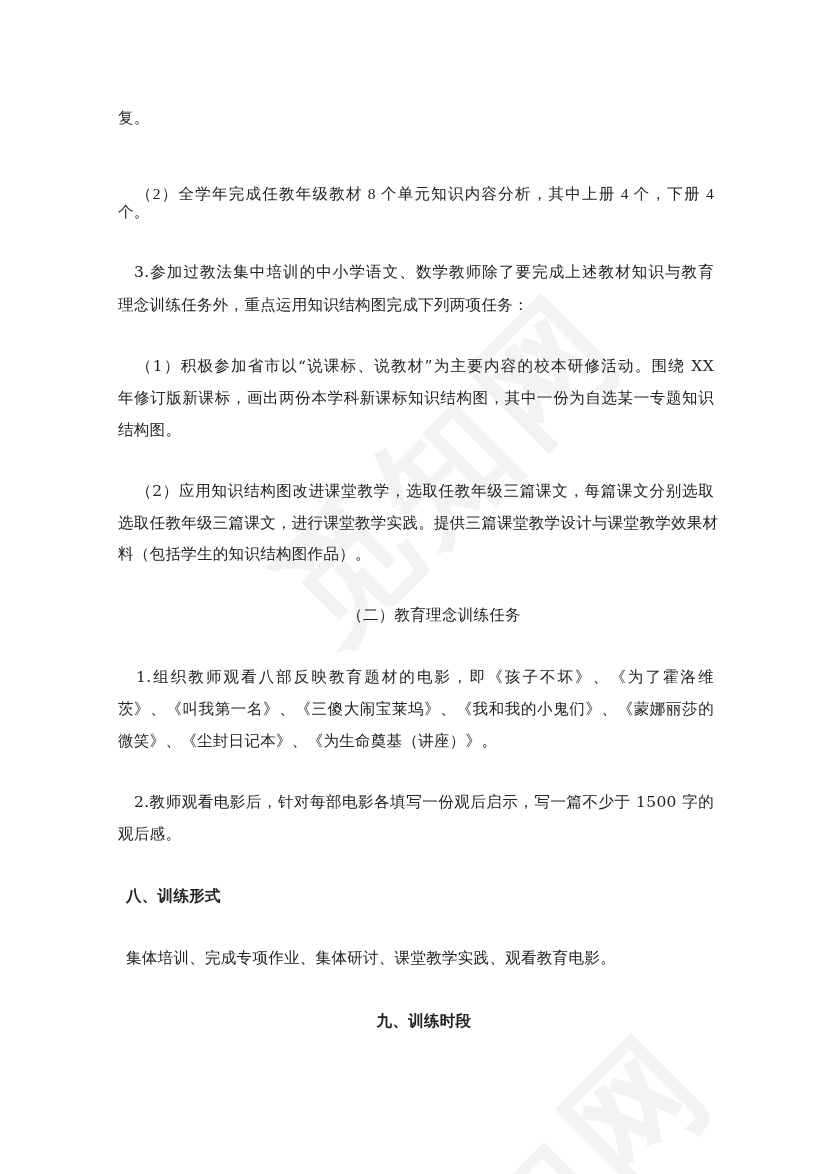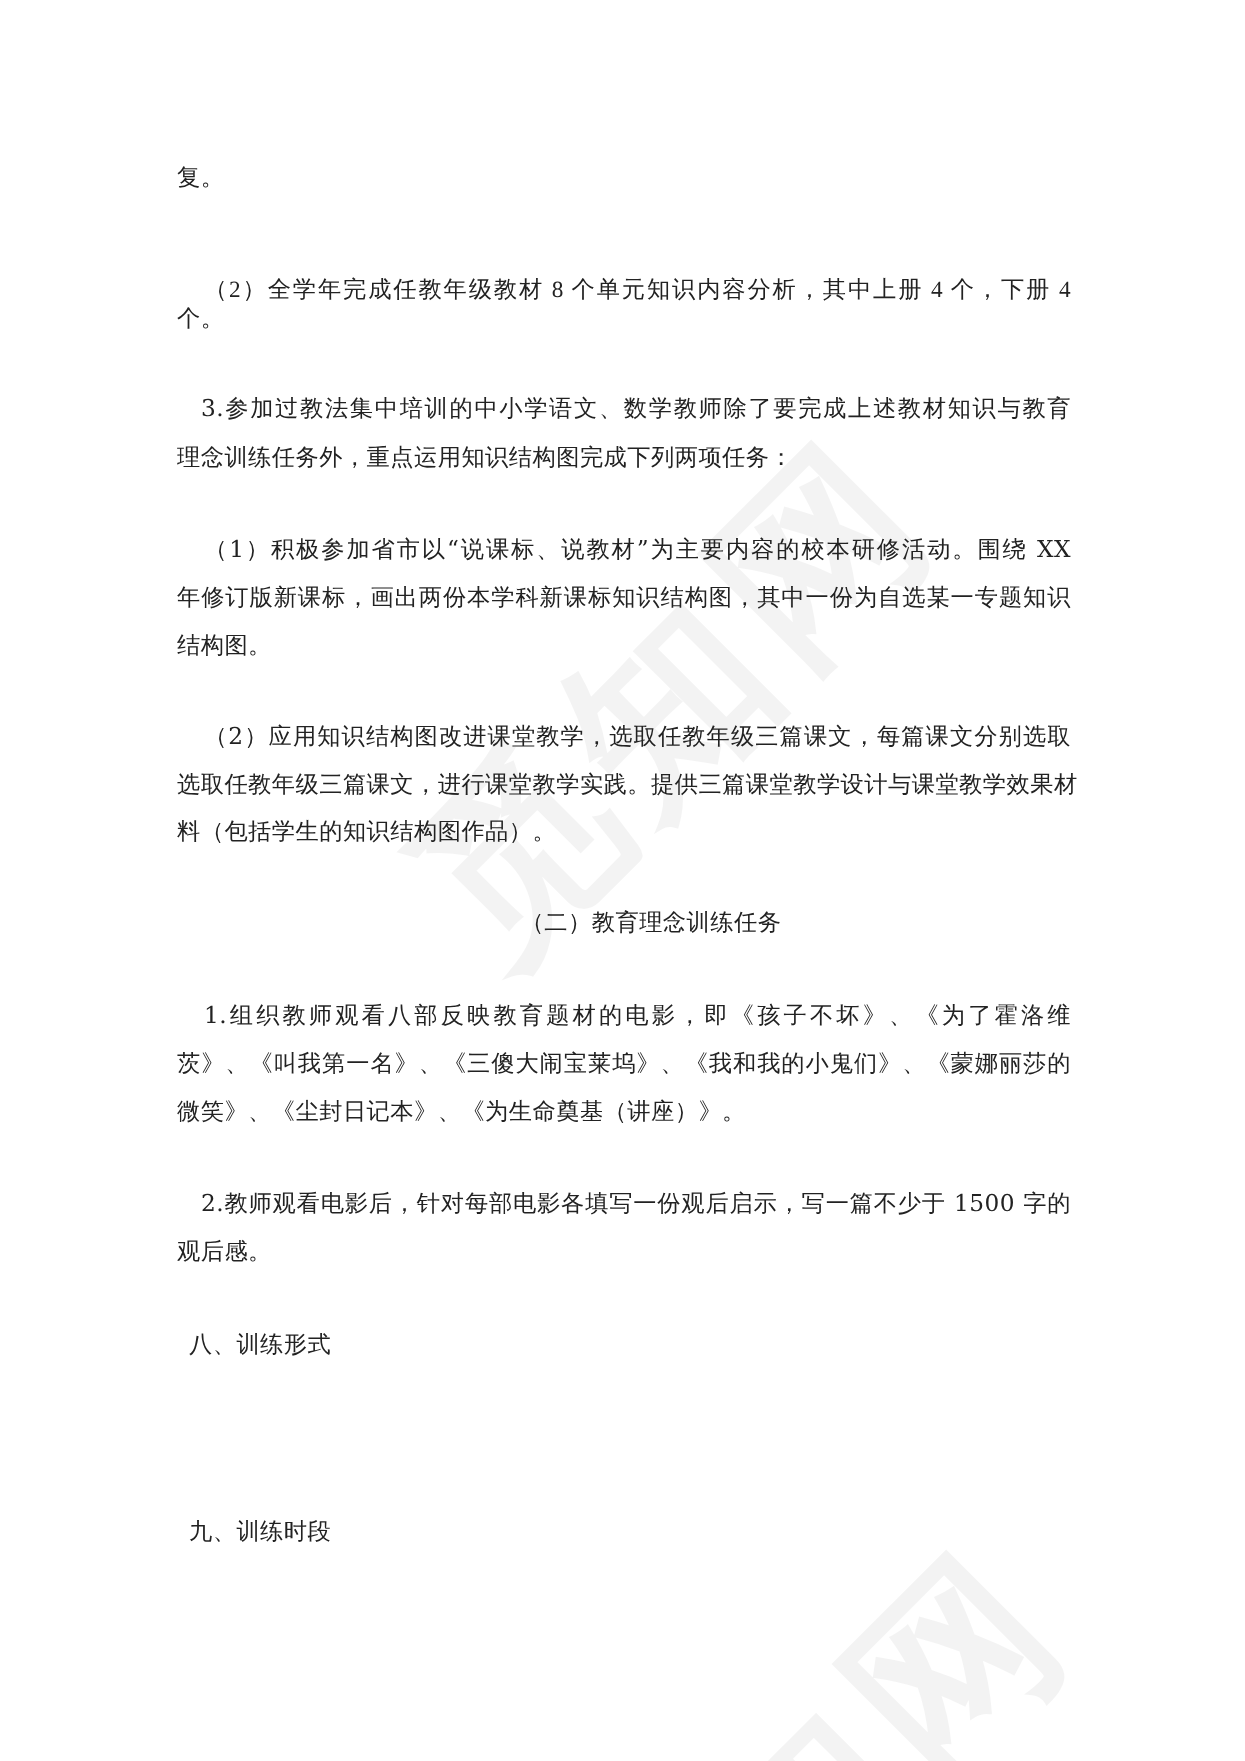--- a/index.html
+++ b/index.html
@@ -2,21 +2,21 @@
 <html><head>
 <meta charset="utf-8">
 <style>
   html, body { margin: 0; padding: 0; background: #ffffff; }
   body { width: 830px; height: 1174px; position: relative; overflow: hidden;
          font-family: "DejaVu Serif", "Liberation Serif", serif; color: #222222; }
   .page { position: absolute; left: 0; top: 0; width: 830px; height: 1174px; }
   .line { position: absolute; left: 118px; width: 596px; font-size: 15.5px; line-height: 20px;
           white-space: nowrap; letter-spacing: 0.3px; }
   .justify { text-align: justify; text-align-last: justify; }
-  .bold { font-weight: normal; font-family: "DejaVu Sans", "Liberation Sans", sans-serif; }
+  .bold { font-weight: bold; font-family: "DejaVu Sans", "Liberation Sans", sans-serif; }
   .watermark { position: absolute; color: #000; opacity: 0.045; font-weight: bold;
                font-family: "DejaVu Sans", sans-serif; font-size: 130px;
                transform: rotate(-45deg); transform-origin: center; white-space: nowrap;
                pointer-events: none; letter-spacing: 10px; }
 </style>
 </head>
 <body>
 
 <div class="page">
 
@@ -41,15 +41,16 @@
   <div class="line" style="top:605px; left:136px;text-align:center;">（二）教育理念训练任务</div>
 
   <div class="line justify" style="top:667px; left:136px; width:578px;">1.组织教师观看八部反映教育题材的电影，即《孩子不坏》、《为了霍洛维</div>
   <div class="line justify" style="top:699px; left:118px; width:596px;">茨》、《叫我第一名》、《三傻大闹宝莱坞》、《我和我的小鬼们》、《蒙娜丽莎的</div>
   <div class="line" style="top:731px; left:118px;">微笑》、《尘封日记本》、《为生命奠基（讲座）》。</div>
 
   <div class="line justify" style="top:792px; left:134px; width:580px;">2.教师观看电影后，针对每部电影各填写一份观后启示，写一篇不少于 1500 字的</div>
   <div class="line" style="top:824px; left:118px;">观后感。</div>
 
   <div class="line bold" style="top:886px; left:126px;">八、训练形式</div>
-  <div class="line bold" style="top:1011px; left:126px;">九、训练时段</div>
+  <div class="line" style="top:948px; left:126px;">集体培训、完成专项作业、集体研讨、课堂教学实践、观看教育电影。</div>
+  <div class="line bold" style="top:1011px; left:126px;text-align:center;">九、训练时段</div>
 
 </div>
 
 </body></html>

